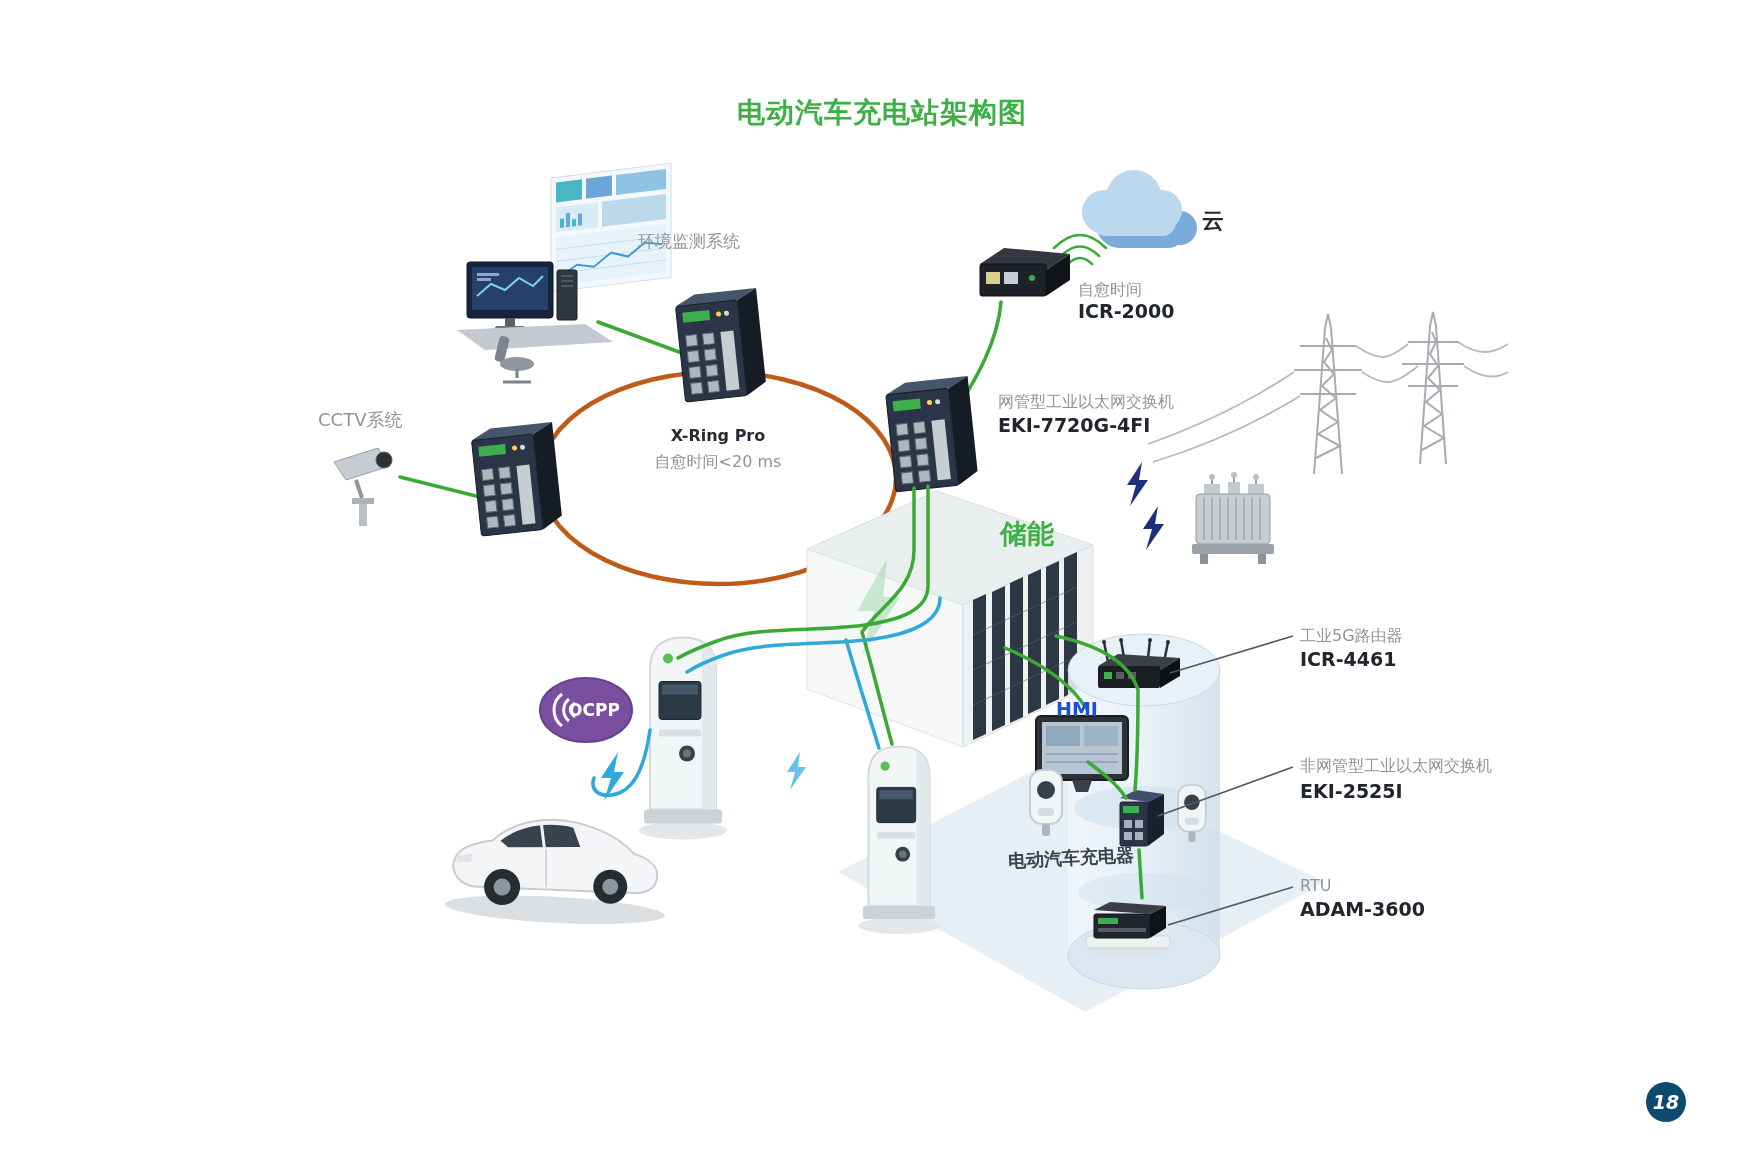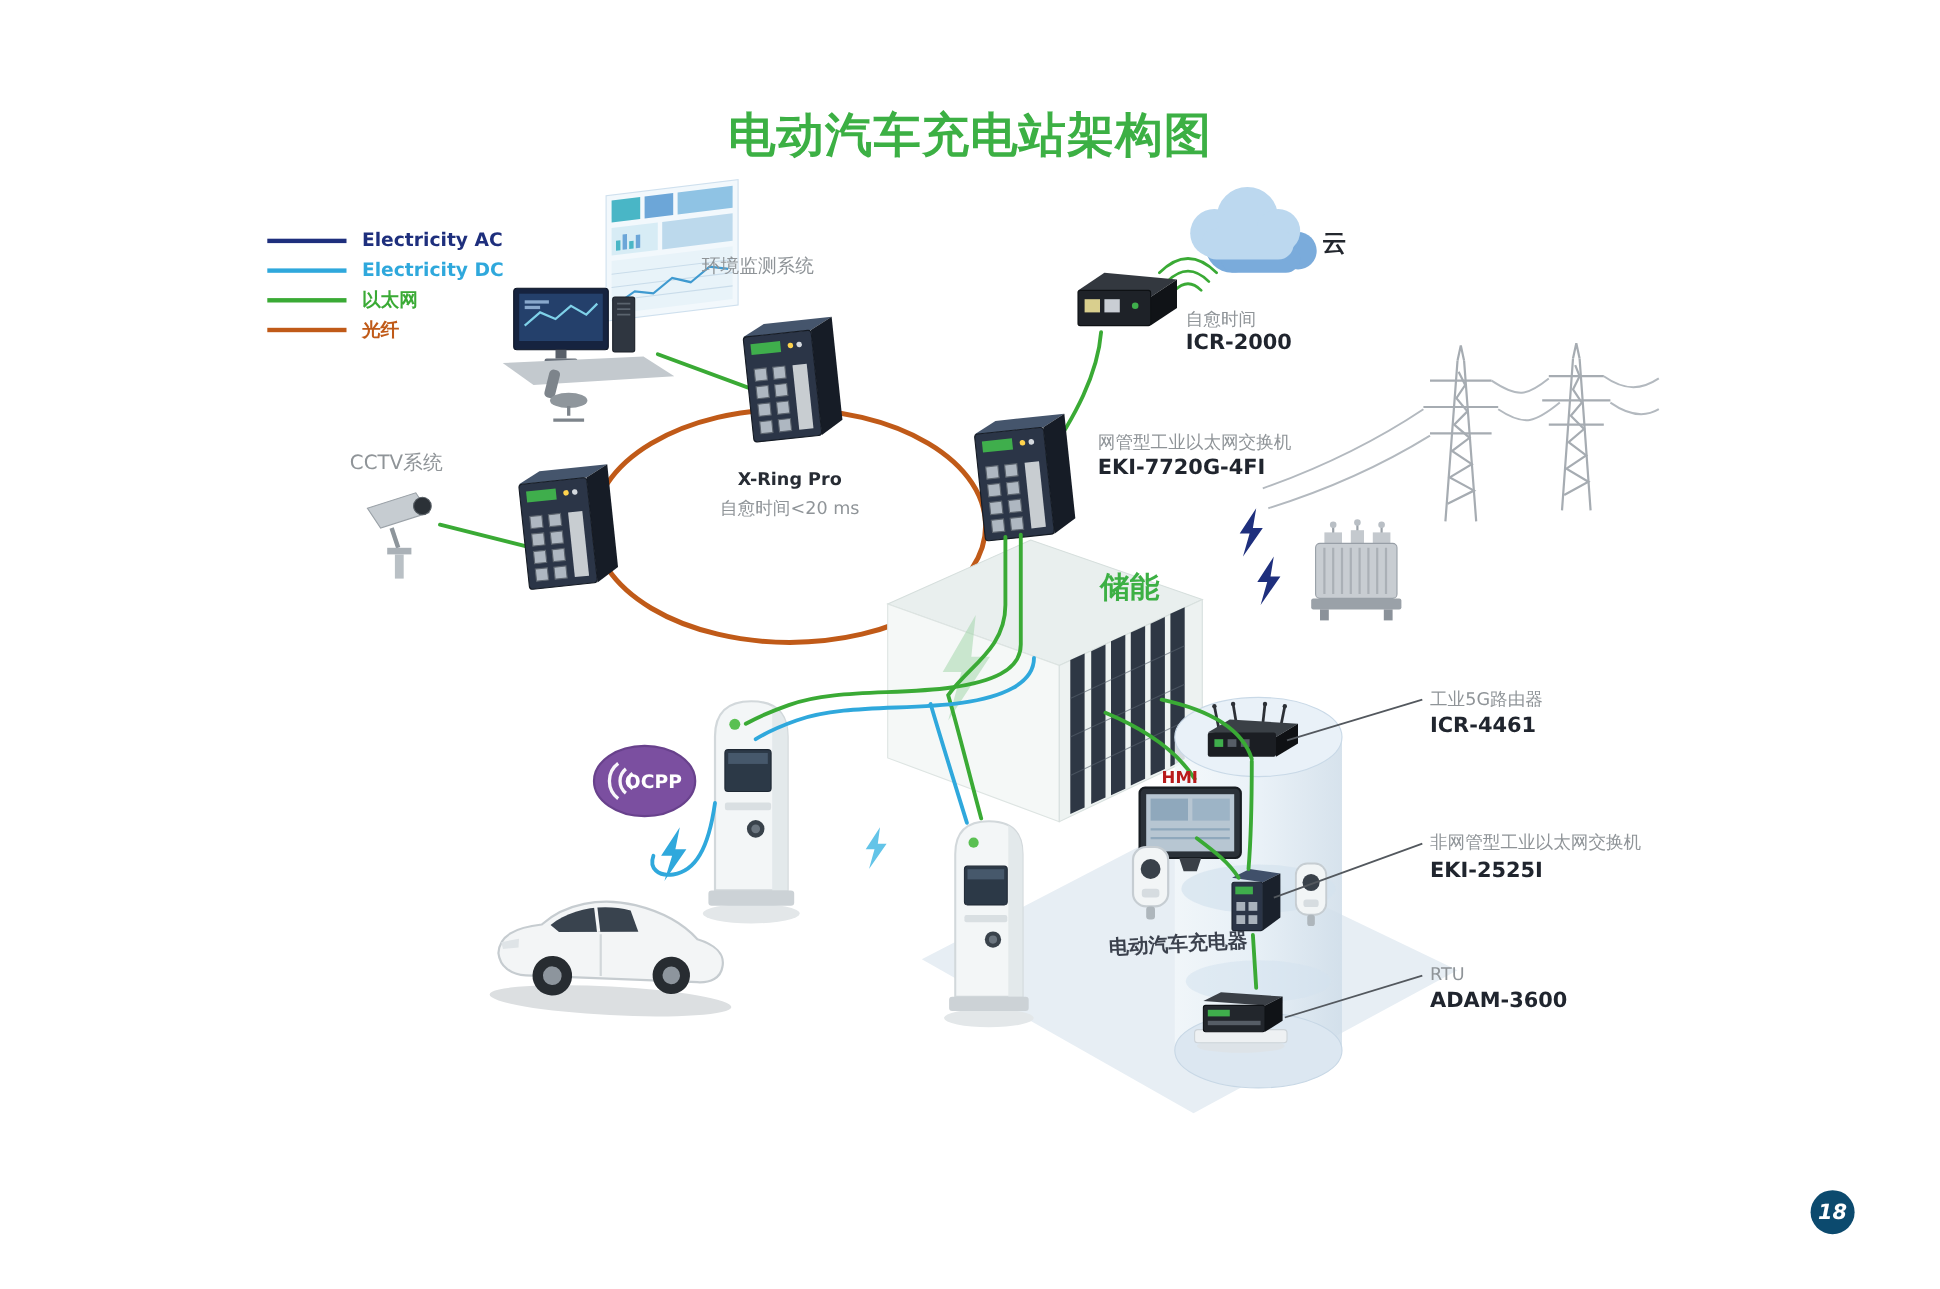--- a/index.html
+++ b/index.html
@@ -1,21 +1,21 @@
 <!DOCTYPE html>
 <html><head>
 <meta charset="utf-8">
 <style>
   html,body{margin:0;padding:0;background:#fff;}
   #canvas{position:relative;width:1764px;height:1172px;background:#ffffff;overflow:hidden;
           font-family:"DejaVu Sans","Liberation Sans",sans-serif;}
   .abs{position:absolute;}
   .layer{position:absolute;left:0;top:0;}
   svg{display:block;overflow:visible;}
-  .title{position:absolute;top:94px;left:0;width:100%;text-align:center;font-size:43px;
+  .title{position:absolute;top:94px;left:0;width:100%;text-align:center;font-size:28px;
          font-weight:bold;color:#3cb044;letter-spacing:1px;}
   .legend{position:absolute;left:243px;top:205px;}
   .legend-row{display:flex;align-items:center;height:27px;}
   .swatch{width:72px;height:4px;margin-right:14px;}
   .sw-ac{background:#1e2f7d;}.sw-dc{background:#2fa8dc;}.sw-eth{background:#3aaa35;}.sw-fiber{background:#c05a18;}
   .legend-label{font-size:17px;font-weight:bold;}
   .lc-ac{color:#1e2f7d;}.lc-dc{color:#2fa8dc;}.lc-eth{color:#3aaa35;}.lc-fiber{color:#c05a18;}
   .lab{position:absolute;white-space:nowrap;}
   .lab-gray{color:#8f9498;font-size:16px;}
   .lab-model{color:#20252e;font-size:19px;font-weight:bold;}
@@ -23,38 +23,20 @@
          background:#0c4a6e;color:#fff;display:flex;align-items:center;justify-content:center;
          font-size:19px;font-weight:bold;font-style:italic;}
 </style>
 </head>
 <body>
 
 <div id="canvas">
 
   <div class="title">电动汽车充电站架构图</div>
 
-  <div class="legend">
-    <div class="legend-row">
-      <span class="swatch sw-ac"></span>
-      <span class="legend-label lc-ac">Electricity AC</span>
-    </div>
-    <div class="legend-row">
-      <span class="swatch sw-dc"></span>
-      <span class="legend-label lc-dc">Electricity DC</span>
-    </div>
-    <div class="legend-row">
-      <span class="swatch sw-eth"></span>
-      <span class="legend-label lc-eth">以太网</span>
-    </div>
-    <div class="legend-row">
-      <span class="swatch sw-fiber"></span>
-      <span class="legend-label lc-fiber">光纤</span>
-    </div>
-  </div>
 
   <svg class="layer" width="1764" height="1172" viewBox="0 0 1764 1172">
     <polygon points="1062,756 1325,882 1085,1012 838,872" fill="#e7eef4"></polygon>
     <ellipse cx="718" cy="478" rx="178" ry="106" fill="none" stroke="#c05a18" stroke-width="4.5"></ellipse>
     <g stroke="#3aaa35" stroke-width="3.5" fill="none" stroke-linecap="round">
       <path d="M 598 322 L 690 356"></path>
       <path d="M 400 477 L 484 498"></path>
       <path d="M 948 422 C 978 378 998 340 1001 302"></path>
     </g>
     <g stroke="#3aaa35" stroke-width="2.5" fill="none" stroke-linecap="round">
@@ -448,21 +430,21 @@
   <div class="lab" style="left:593px;top:426px;width:250px;text-align:center;font-size:16px;font-weight:bold;color:#272c34">X-Ring Pro</div>
   <div class="lab lab-gray" style="left:593px;top:452px;width:250px;text-align:center">自愈时间&lt;20 ms</div>
   <div class="lab" style="left:1202px;top:206px;font-size:22px;font-weight:bold;color:#23272e">云</div>
   <div class="lab lab-gray" style="left:1078px;top:280px">自愈时间</div>
   <div class="lab lab-model" style="left:1078px;top:300px">ICR-2000</div>
   <div class="lab lab-gray" style="left:998px;top:392px">网管型工业以太网交换机</div>
   <div class="lab lab-model" style="left:998px;top:414px">EKI-7720G-4FI</div>
   <div class="lab" style="left:1000px;top:516px;font-size:27px;font-weight:bold;color:#3cb044">储能</div>
   <div class="lab lab-gray" style="left:1300px;top:626px">工业5G路由器</div>
   <div class="lab lab-model" style="left:1300px;top:648px">ICR-4461</div>
-  <div class="lab" style="left:1056px;top:698px;font-size:15px;font-weight:bold;color:#b91c1c">HMI</div>
+  <div class="lab" style="left:1056px;top:698px;font-size:19px;font-weight:bold;color:#1d4ed8">HMI</div>
   <div class="lab lab-gray" style="left:1300px;top:756px">非网管型工业以太网交换机</div>
   <div class="lab lab-model" style="left:1300px;top:780px">EKI-2525I</div>
   <div class="lab lab-gray" style="left:1300px;top:876px">RTU</div>
   <div class="lab lab-model" style="left:1300px;top:898px">ADAM-3600</div>
   <div class="lab" style="left:1008px;top:846px;font-size:18px;font-weight:bold;color:#3b414d;transform:rotate(-3deg)">电动汽车充电器</div>
 
   <div class="page-badge">
     <span>18</span>
   </div>
 

